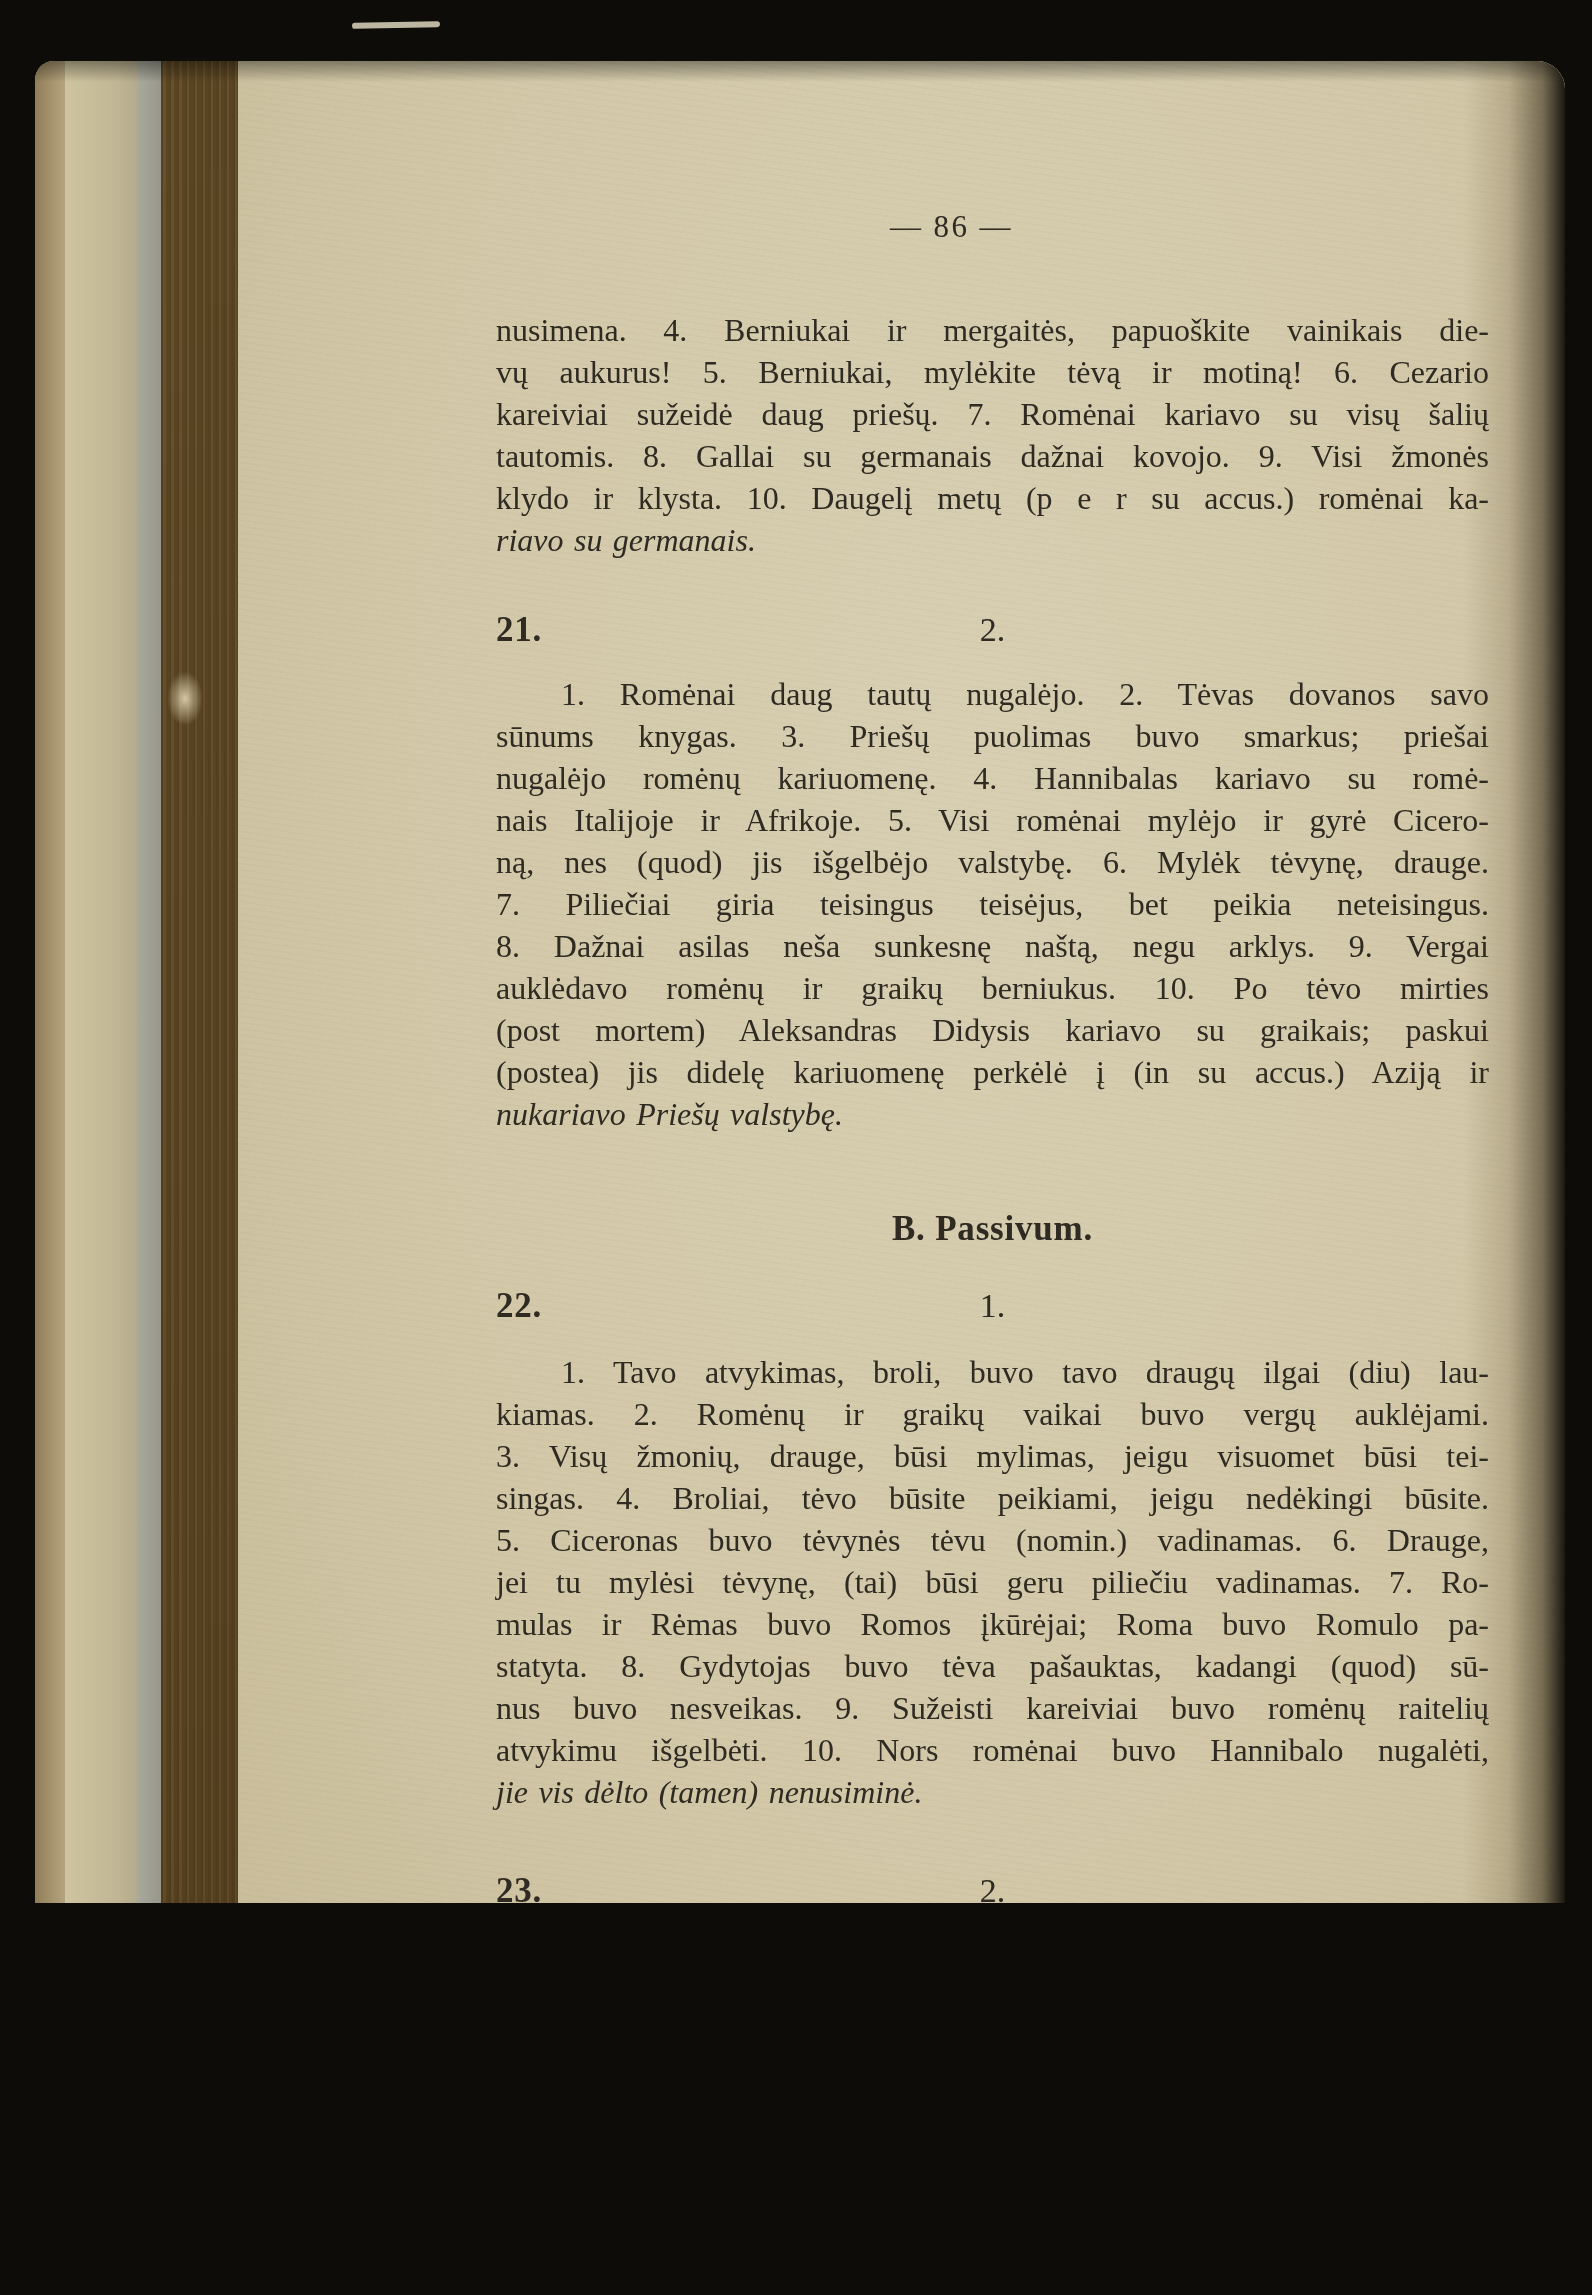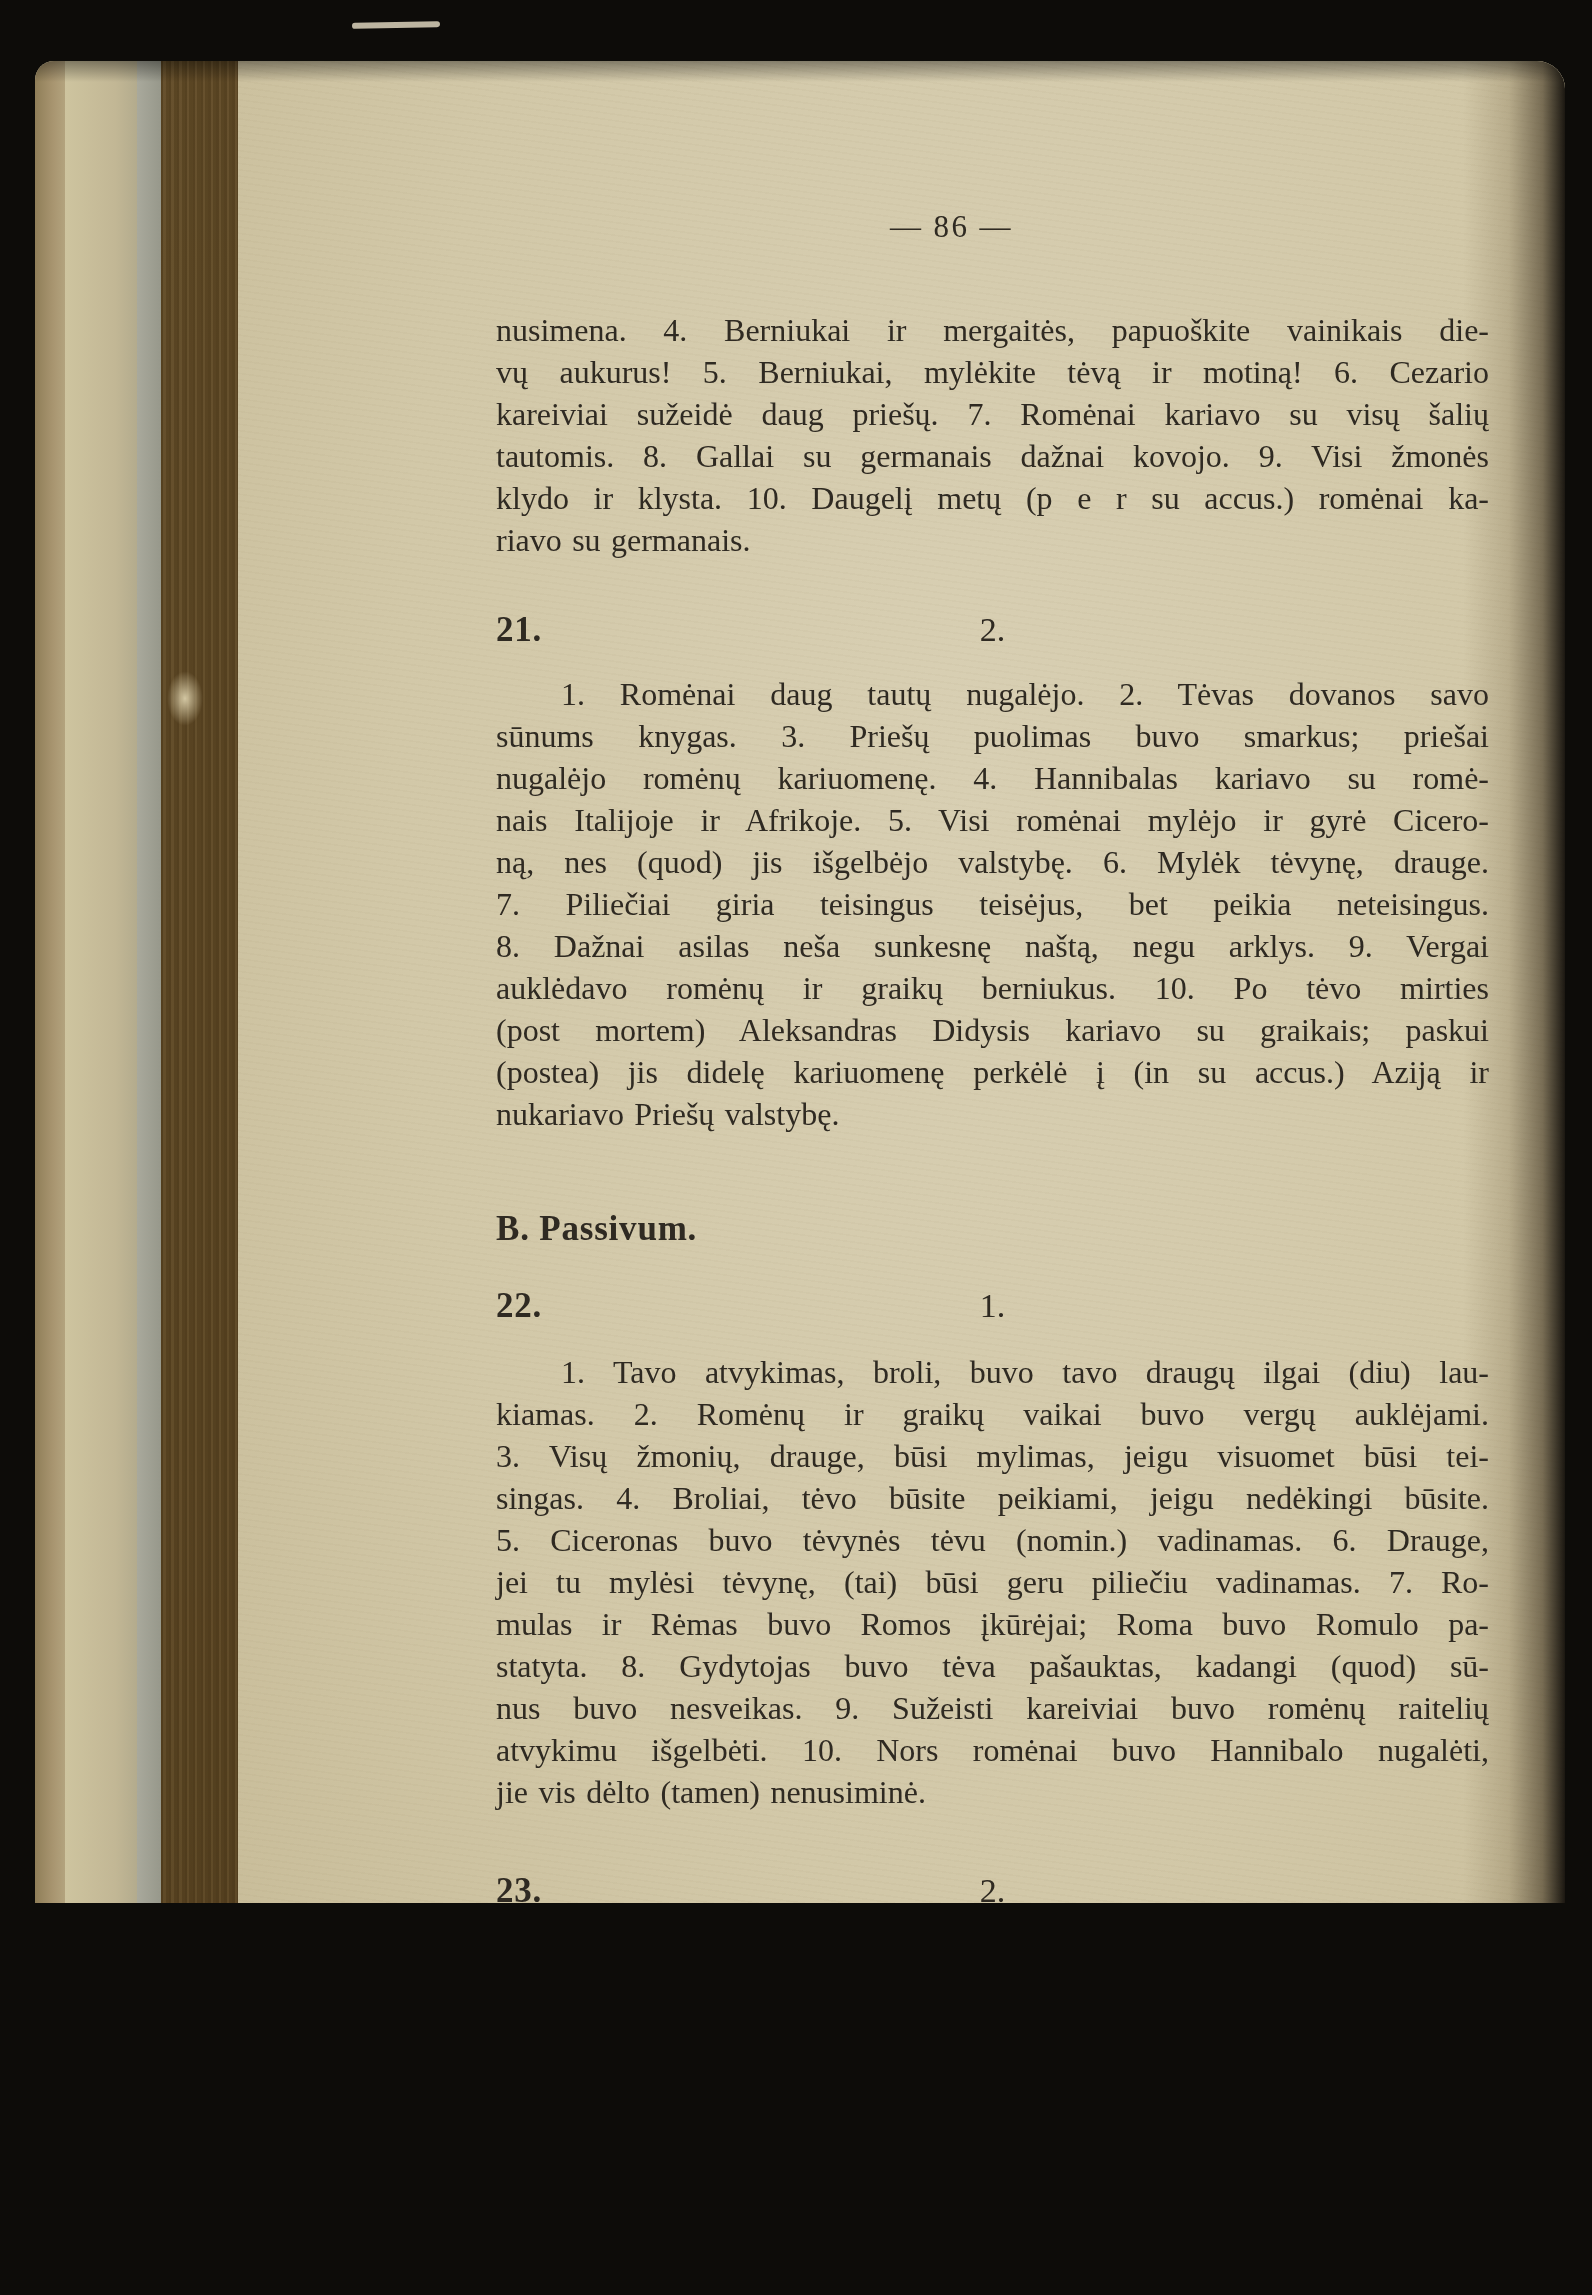--- a/index.html
+++ b/index.html
@@ -50,35 +50,35 @@
 
   
   .txt{color:#2f2a22;}
   .page-number{
     position:absolute;left:456px;top:209px;width:991px;
     text-align:center;font-size:31px;letter-spacing:2.4px;
   }
   .para{position:absolute;left:496px;width:993px;font-size:32px;word-spacing:2.4px;}
   .line{display:block;height:42px;line-height:42px;white-space:nowrap;
     text-align:justify;text-align-last:justify;overflow:visible;}
-  .line.short{text-align-last:left;}
+  .line.short{text-align-last:left;font-style:italic;}
   .line.indent{padding-left:65px;}
   .para-intro{top:309px;}
   .para-21{top:673px;}
   .para-22{top:1351px;}
   .para-23{top:1932px;}
   .ex-row{position:absolute;left:496px;width:993px;height:42px;line-height:42px;}
   .row-21{top:609px;}
   .row-22{top:1285px;}
   .row-23{top:1870px;}
   .ex-num{position:absolute;left:0;top:0;font-weight:bold;font-size:35px;letter-spacing:0.8px;}
   .ex-part{display:block;text-align:center;font-size:34px;}
   .passivum{
     position:absolute;left:496px;top:1209px;width:993px;
-    text-align:left;font-weight:bold;font-size:35px;letter-spacing:0.8px;
+    text-align:center;font-weight:bold;font-size:35px;letter-spacing:0.8px;
   }
 </style>
 </head>
 <body>
 
 <div class="scene">
 
   <div class="artifact-dash"></div>
 
   <div class="book">

